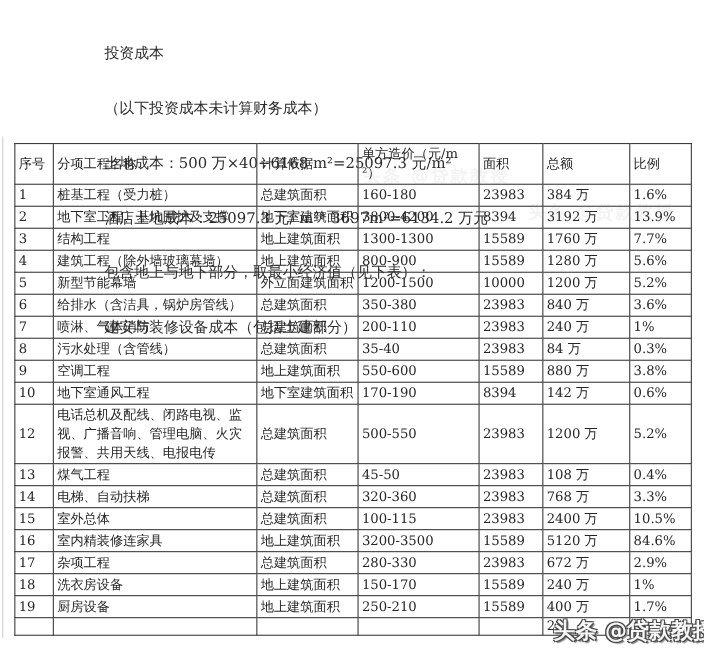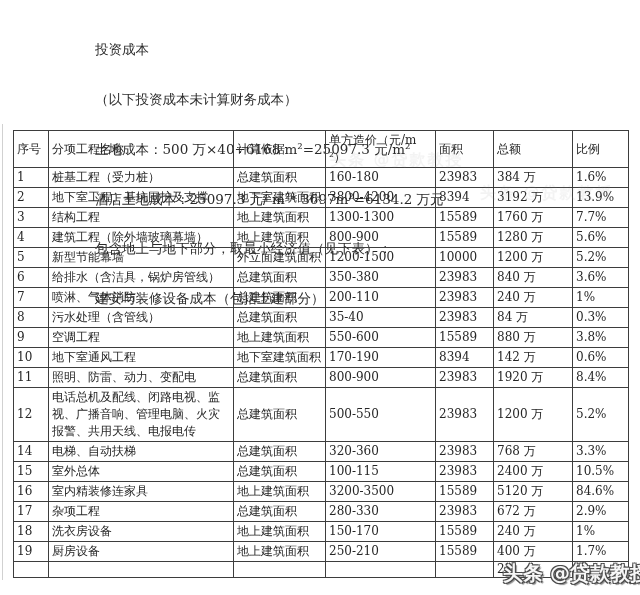--- a/index.html
+++ b/index.html
@@ -166,38 +166,38 @@
         <tr>
           <td>10</td>
           <td>地下室通风工程</td>
           <td>地下室建筑面积</td>
           <td>170-190</td>
           <td>8394</td>
           <td>142 万</td>
           <td>0.6%</td>
         </tr>
         <tr>
-          <td>11</td>
-          <td>照明、防雷、动力、变配电</td>
-          <td>总建筑面积</td>
-          <td>800-900</td>
-          <td>23983</td>
-          <td>1920 万</td>
-          <td>8.4%</td>
-        </tr>
-        <tr>
           <td>12</td>
           <td>电话总机及配线、闭路电视、监视、广播音响、管理电脑、火灾报警、共用天线、电报电传</td>
           <td>总建筑面积</td>
           <td>500-550</td>
           <td>23983</td>
           <td>1200 万</td>
           <td>5.2%</td>
         </tr>
         <tr>
+          <td>13</td>
+          <td>煤气工程</td>
+          <td>总建筑面积</td>
+          <td>45-50</td>
+          <td>23983</td>
+          <td>108 万</td>
+          <td>0.4%</td>
+        </tr>
+        <tr>
           <td>14</td>
           <td>电梯、自动扶梯</td>
           <td>总建筑面积</td>
           <td>320-360</td>
           <td>23983</td>
           <td>768 万</td>
           <td>3.3%</td>
         </tr>
         <tr>
           <td>15</td>

